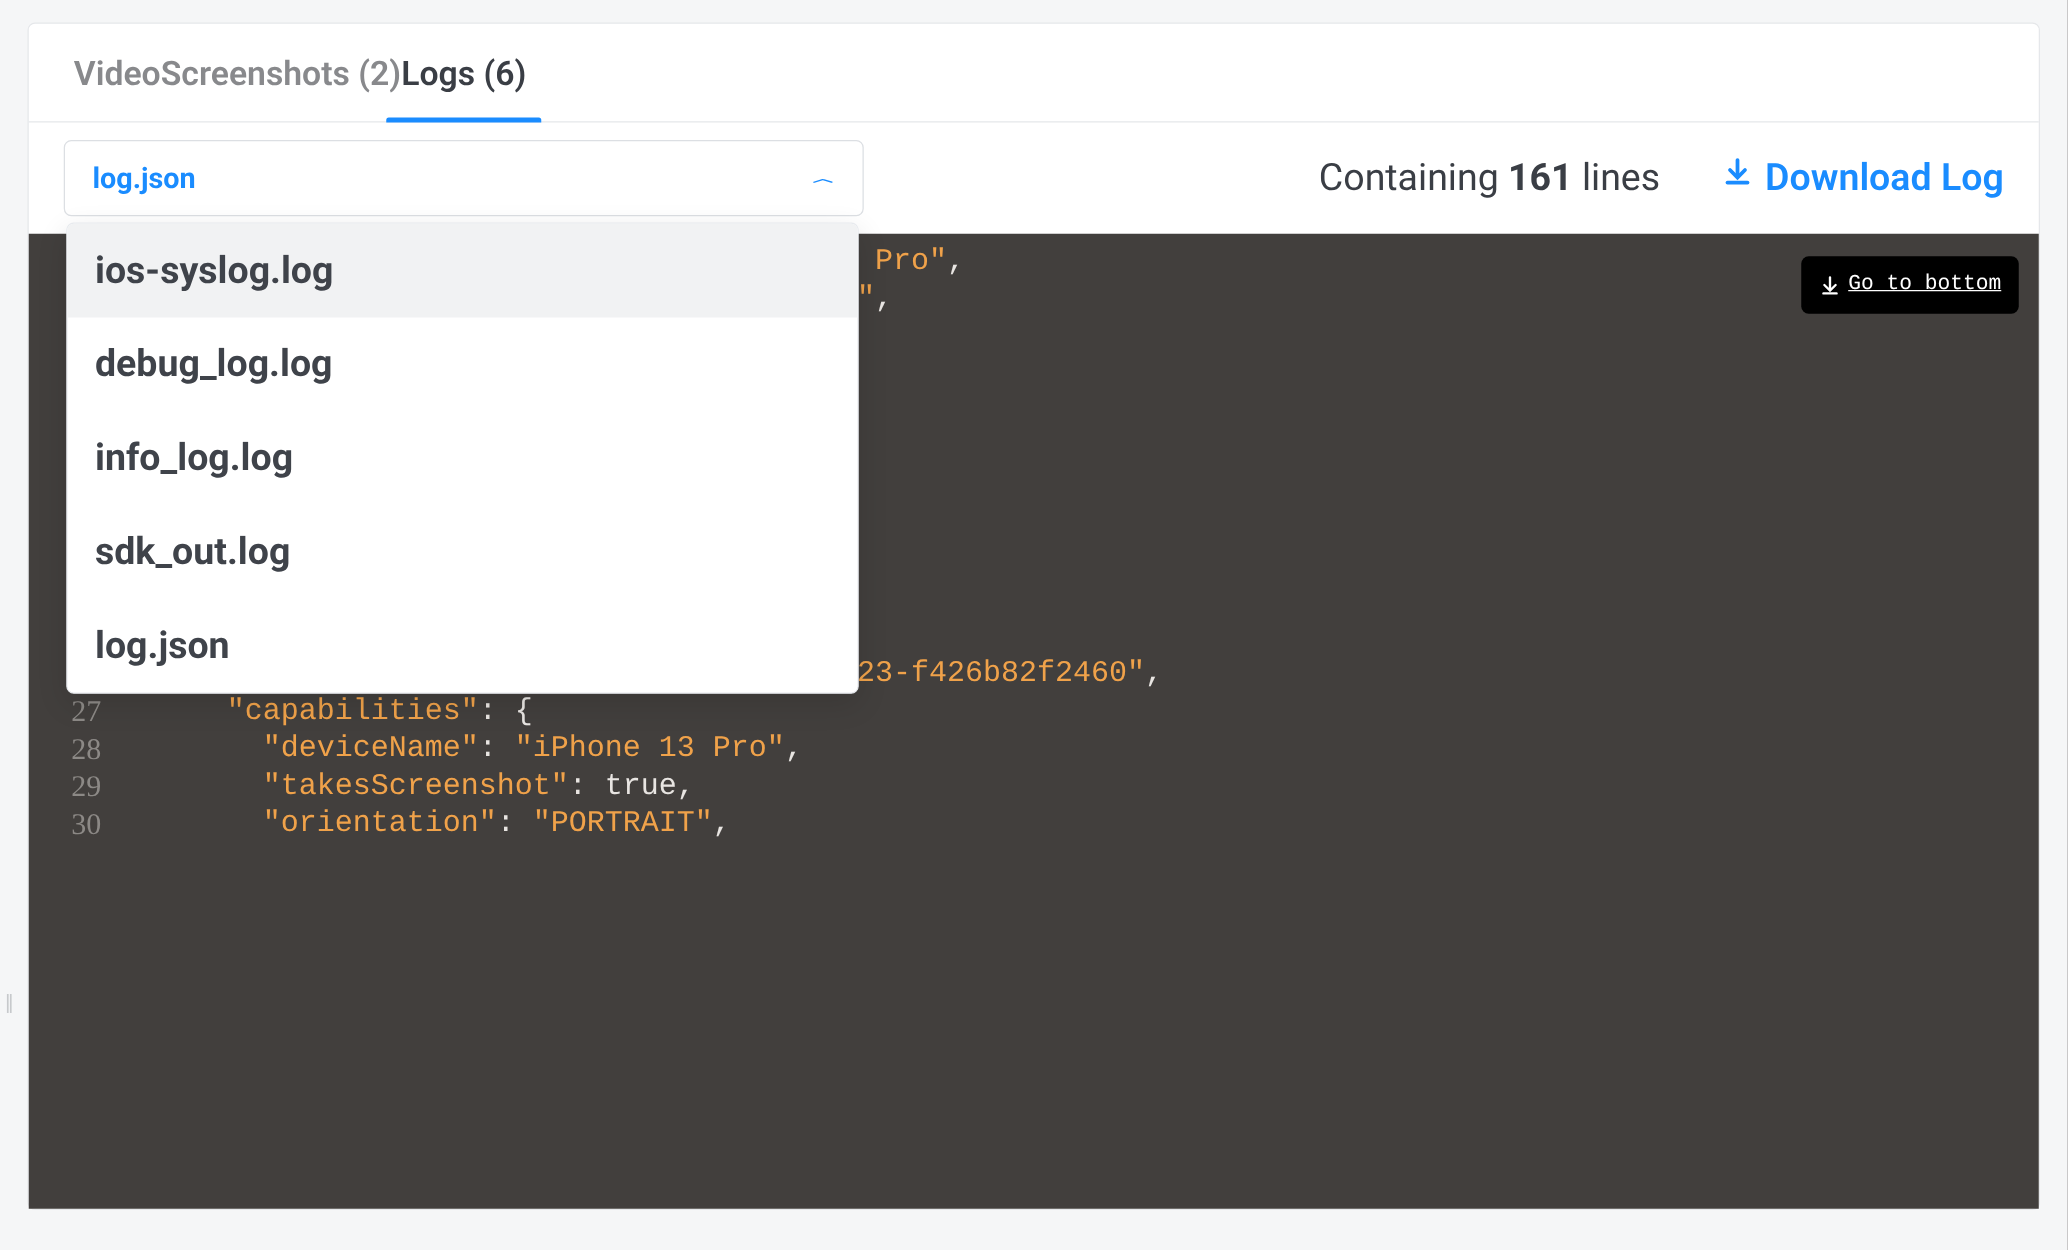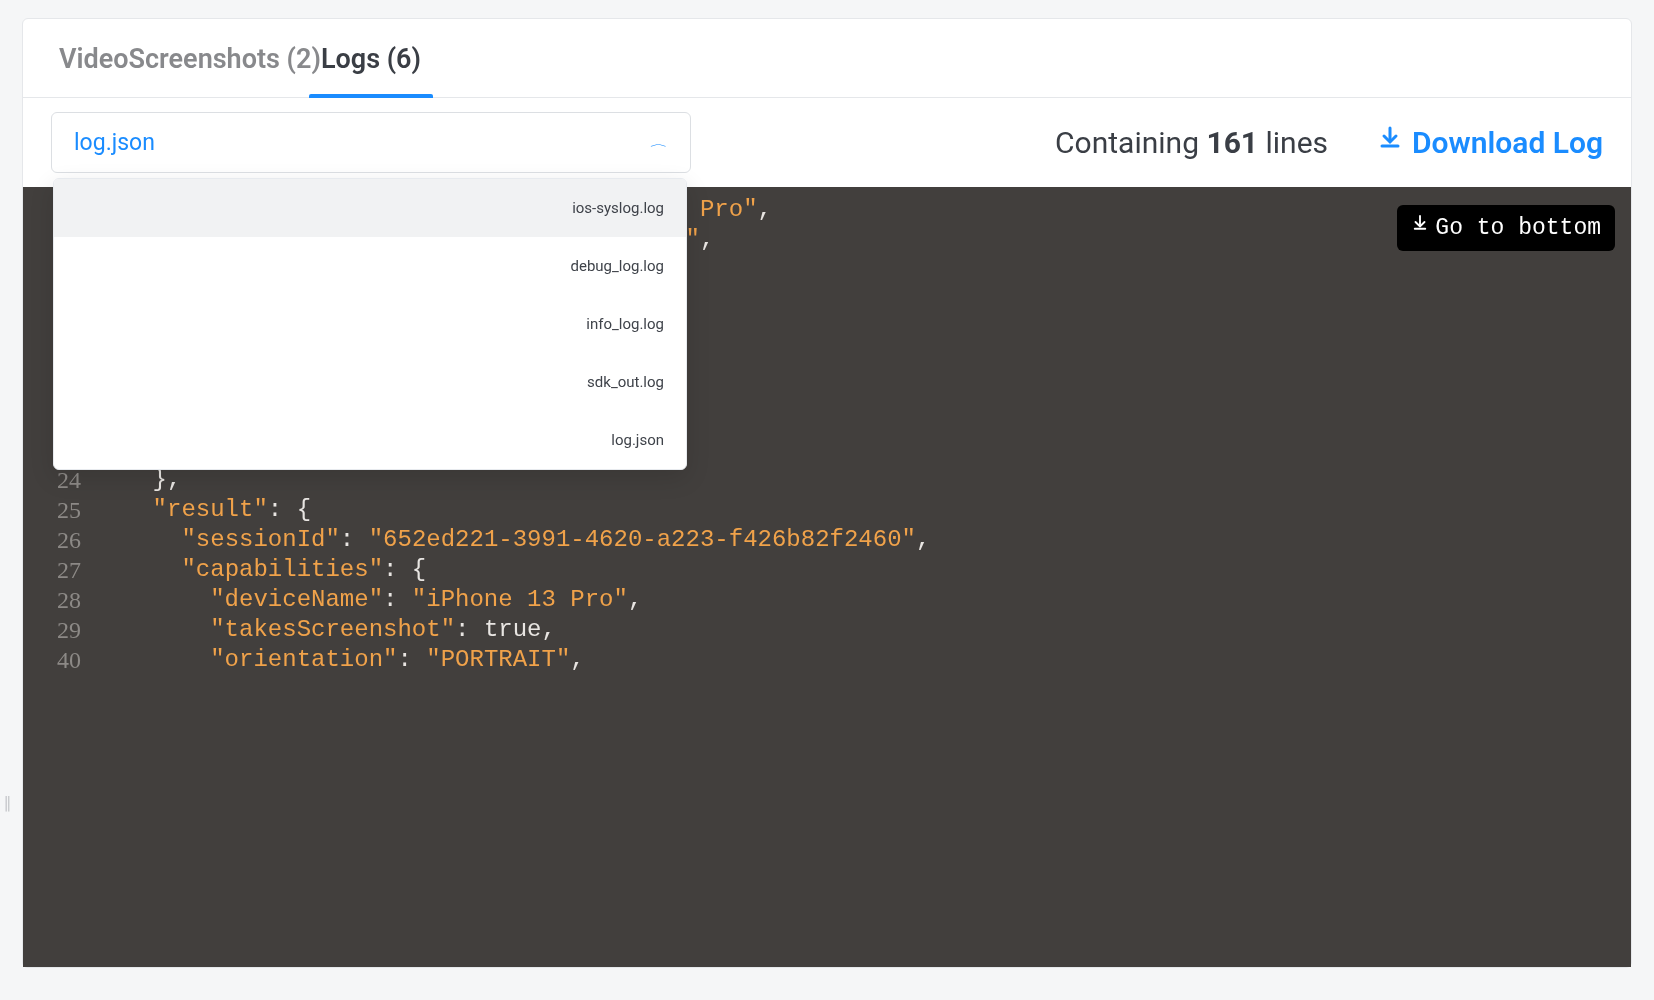--- a/index.html
+++ b/index.html
@@ -6,34 +6,34 @@
   html, body { width: 1654px; height: 1000px; font-family: -apple-system, BlinkMacSystemFont, "Segoe UI", Roboto, "Helvetica Neue", sans-serif; background: #f5f6f7; }
   .page { padding: 18px 22px 0 22px; }
   .card { background: #fff; border: 1px solid #e5e7ea; border-radius: 6px; overflow: visible; }
   
   .tabs { display: flex; padding: 0 36px; border-bottom: 1px solid #e5e7ea; }
   .tab { padding: 24px 0 22px 0; font-size: 27px; color: #88898c; font-weight: 600; cursor: pointer; position: relative; }
   .tab.active { color: #3a3e45; }
   .tab.active::after { content: ""; position: absolute; left: -12px; right: -12px; bottom: -1px; height: 4px; background: #1a8cff; border-radius: 2px 2px 0 0; }
   
   .toolbar { display: flex; align-items: center; padding: 14px 28px 14px 28px; position: relative; }
-  .select-wrap { position: relative; width: 640px; }
+  .select-wrap { position: relative; width: 640px; font-weight: bold; }
   .select { width: 100%; border: 1px solid #dcdfe3; border-radius: 6px; padding: 16px 22px; font-size: 23px; color: #1a8cff; display: flex; align-items: center; justify-content: space-between; cursor: pointer; }
   .chev { color: #1a8cff; font-size: 18px; transform: scaleY(0.6); }
   .dropdown { position: absolute; top: 66px; left: 2px; width: 634px; background: #fff; border: 1px solid #e7eaee; border-radius: 6px; box-shadow: 0 8px 24px rgba(0,0,0,0.12); z-index: 20; overflow: hidden; }
-  .dd-item { padding: 20px 22px; font-size: 15px; color: #3f434a; cursor: pointer; text-align: right; }
+  .dd-item { padding: 20px 22px; font-size: 30px; color: #3f434a; cursor: pointer; }
   .dd-item.hovered { background: #f1f2f3; }
   .spacer { flex: 1; }
   .lines-info { font-size: 30px; color: #3a3e45; margin-right: 50px; }
   .lines-info b { font-weight: 700; }
   .download { display: flex; align-items: flex-start; gap: 10px; color: #1a8cff; font-size: 30px; font-weight: 600; cursor: pointer; }
   .dl-icon { width: 24px; height: 24px; }
   
   .code-area { position: relative; background: #423f3d; color: #e8e5e2; font-family: ui-monospace, Menlo, Consolas, "Courier New", monospace; font-size: 24px; line-height: 30px; min-height: 780px; padding: 8px 0 0 0; }
-  .go-bottom { position: absolute; top: 18px; right: 16px; background: #000; color: #fff; font-size: 23px; padding: 8px 14px; border-radius: 6px; display: flex; gap: 6px; cursor: pointer; z-index: 5; }
+  .go-bottom { position: absolute; top: 18px; right: 16px; background: #000; color: #fff; font-size: 17px; padding: 8px 14px; border-radius: 6px; display: flex; align-items: center; gap: 6px; cursor: pointer; z-index: 5; text-decoration: underline; }
   .gb-icon { width: 18px; height: 18px; }
   .code-line { display: flex; }
   .ln { width: 72px; text-align: right; color: #8c8986; padding-right: 14px; flex-shrink: 0; user-select: none; font-family: Liberation Serif, serif; }
   .lc { white-space: pre; }
   .tok-key { color: #f0a24a; } 
   .tok-str { color: #f0a24a; }
   .tok-punc { color: #e8e5e2; }
   .tok-plain { color: #e8e5e2; }
   .drag-handle { position: absolute; left: 4px; top: 792px; color: #c7c9cc; font-size: 18px; letter-spacing: -2px; }
 </style>
@@ -141,21 +141,21 @@
           </div>
           <div class="code-line">
             <span class="ln">28</span>
             <span class="lc"><span class="tok-plain">        </span><span class="tok-key">"deviceName"</span><span class="tok-punc">: </span><span class="tok-str">"iPhone 13 Pro"</span><span class="tok-punc">,</span></span>
           </div>
           <div class="code-line">
             <span class="ln">29</span>
             <span class="lc"><span class="tok-plain">        </span><span class="tok-key">"takesScreenshot"</span><span class="tok-punc">: </span><span class="tok-plain">true</span><span class="tok-punc">,</span></span>
           </div>
           <div class="code-line">
-            <span class="ln">40</span>
+            <span class="ln">30</span>
             <span class="lc"><span class="tok-plain">        </span><span class="tok-key">"orientation"</span><span class="tok-punc">: </span><span class="tok-str">"PORTRAIT"</span><span class="tok-punc">,</span></span>
           </div>
         </div>
     </div>
 
   </div>
 </div>
 
 <span class="drag-handle">||</span>
 

